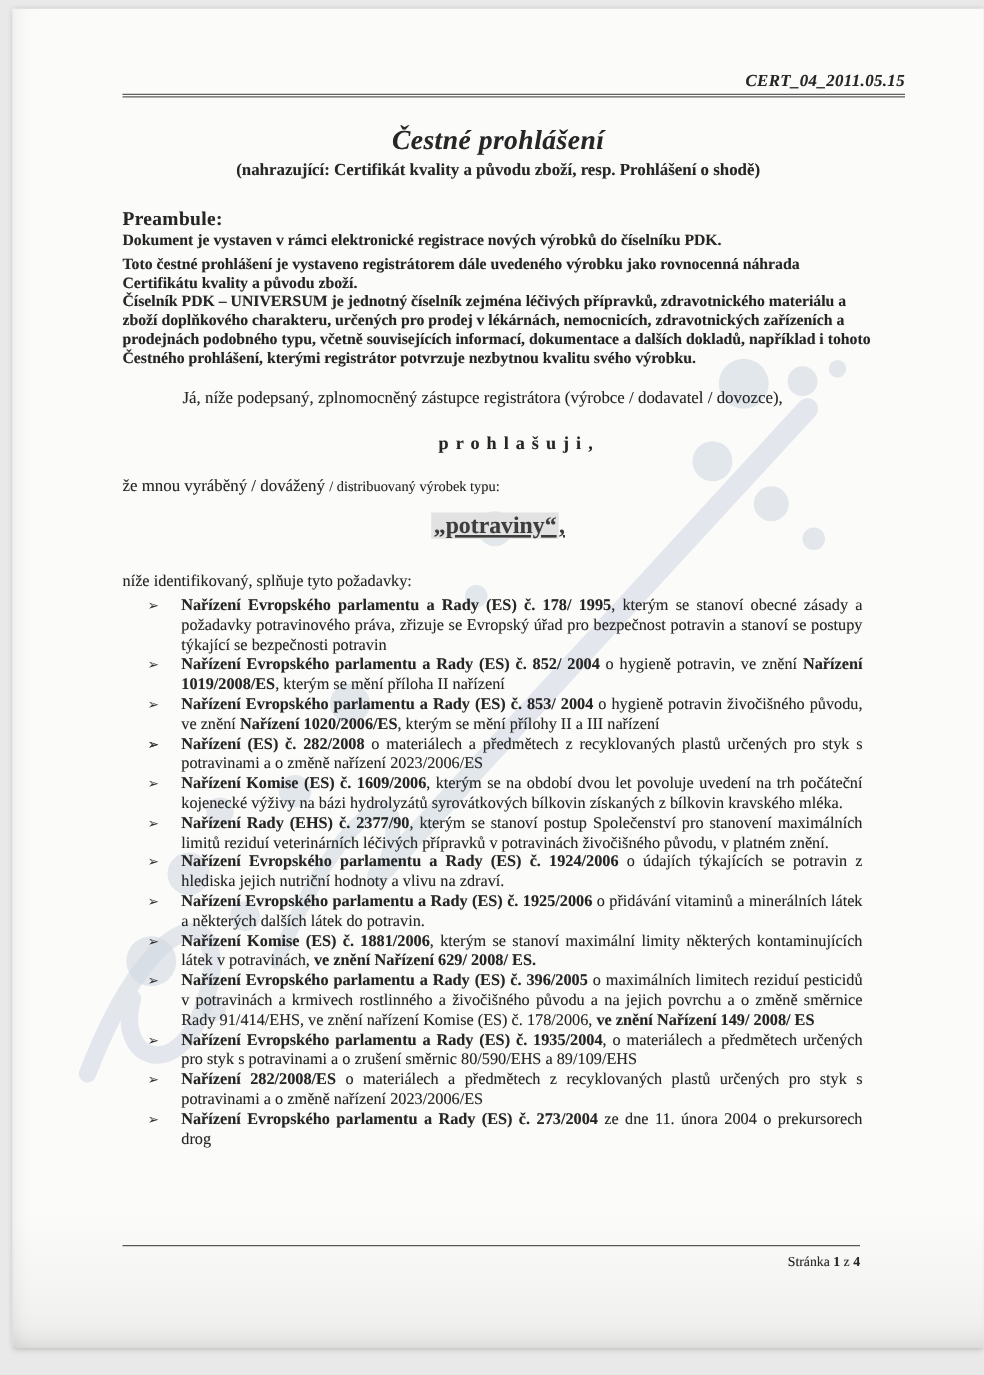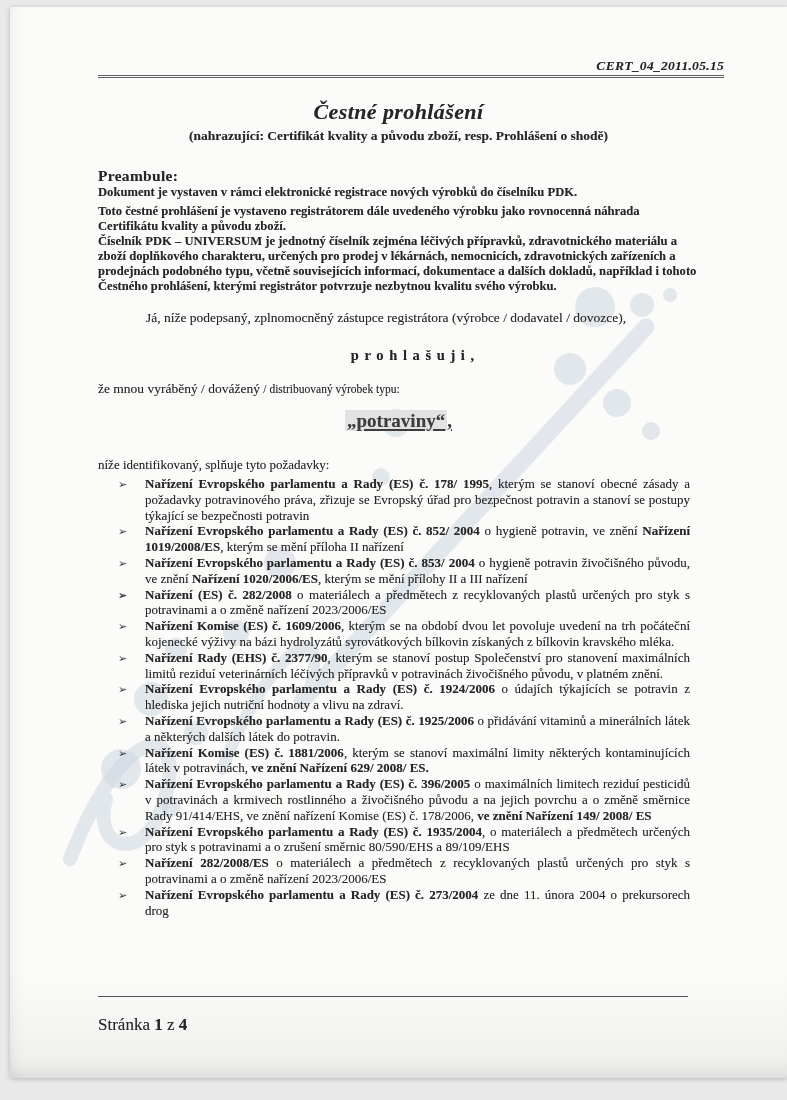--- a/index.html
+++ b/index.html
@@ -47,22 +47,22 @@
   .req-list{margin:3px 97px 0 88px;}
   .req-item{position:relative;padding-left:47px;text-align:justify;font-size:13px;line-height:15.8px;}
   .req-bullet{
     position:absolute;left:20px;top:1px;font-size:11px;color:#333;
     font-family:"DejaVu Sans",sans-serif;text-shadow:none;
   }
   .b{font-weight:bold;}
 
   .footer{
     position:absolute;left:88px;top:989px;width:590px;z-index:2;
-    border-top:1.5px solid #575757;text-align:left;
-    font-size:17px;padding-top:18px;text-shadow:0 0 .6px rgba(40,40,40,.35);
+    border-top:1.5px solid #575757;text-align:right;
+    font-size:11px;padding-top:7px;text-shadow:0 0 .6px rgba(40,40,40,.35);
   }
 </style>
 </head>
 <body>
 
 <div class="paper">
 
   <svg class="watermark" width="777" height="1071" viewBox="0 0 777 1071">
     <g fill="#cfd7e1" stroke="none" opacity="0.55">
       <circle cx="585" cy="300" r="20"></circle>

